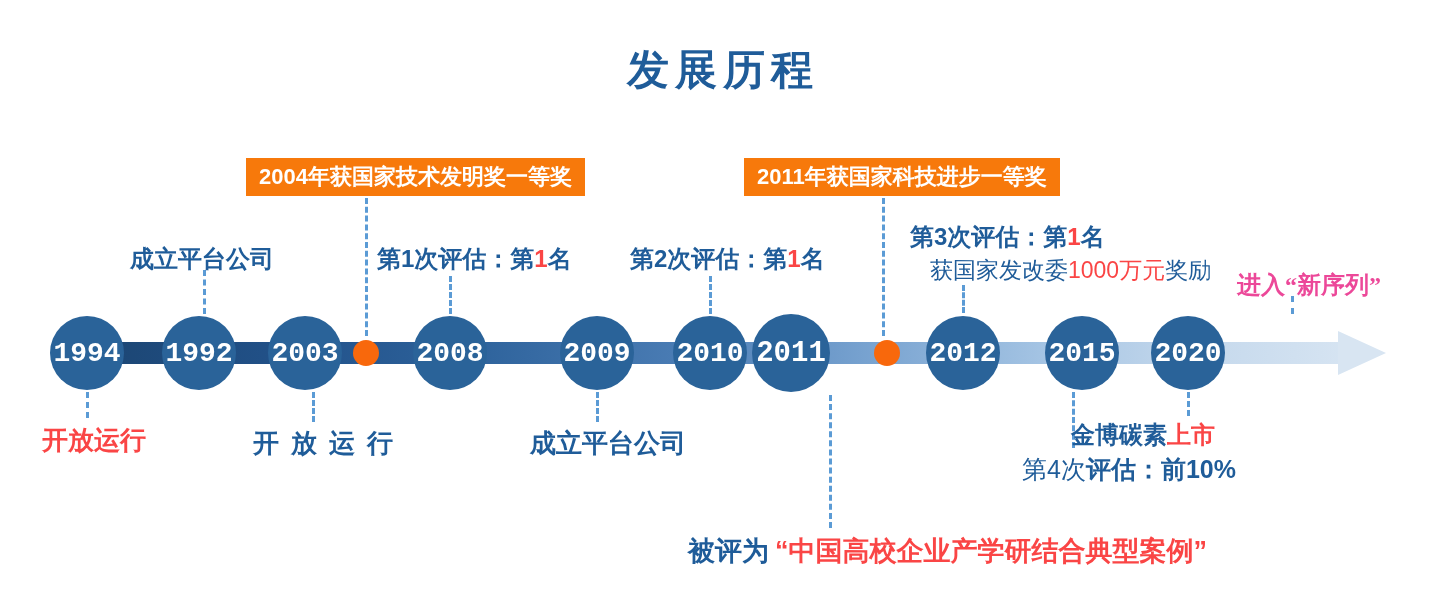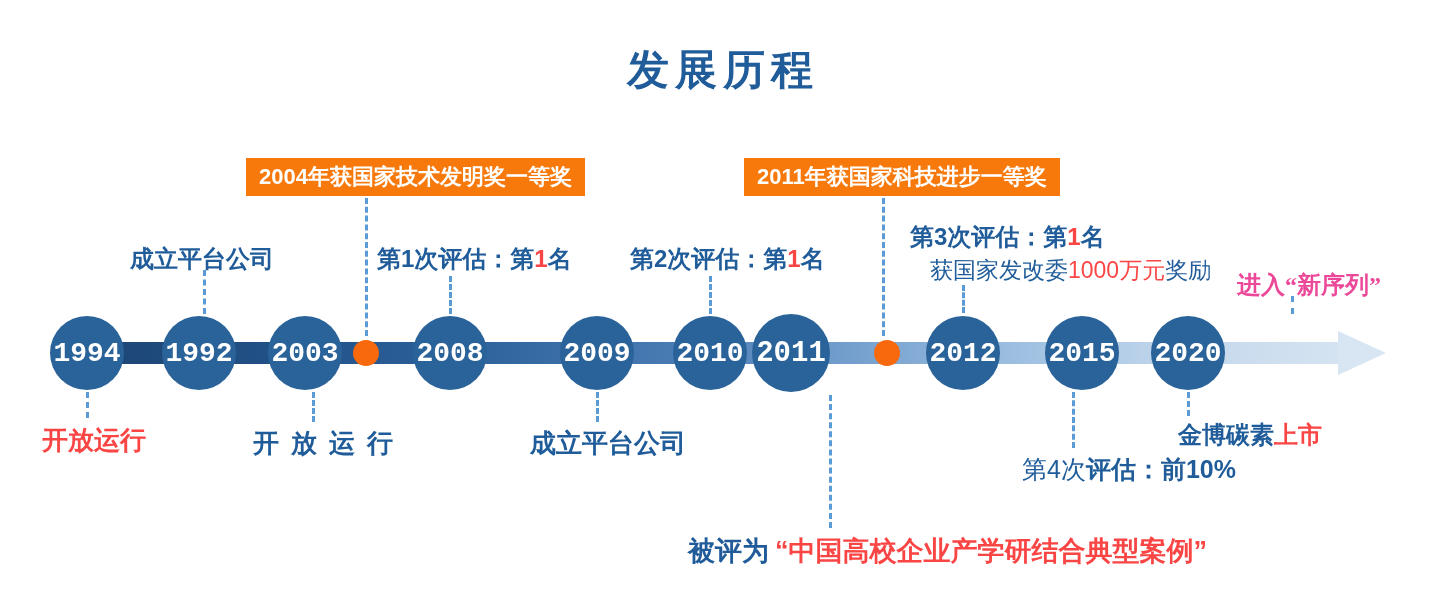--- a/index.html
+++ b/index.html
@@ -104,15 +104,15 @@
   <div class="lbl red" style="left:42px;top:423px;font-size:26px;">开放运行</div>
 
   <div class="lbl spread" style="left:253px;top:426px;font-size:26px;">开放运行</div>
 
   <div class="lbl" style="left:530px;top:426px;font-size:26px;">成立平台公司</div>
 
   <div class="lbl" style="left:688px;top:533px;font-size:27px;"><span>被评为</span><span class="red" style="margin-left:6px;">“中国高校企业产学研结合典型案例”</span></div>
 
   <div class="lbl regular" style="left:1002px;top:453px;font-size:25px;"><span>第4次</span><span class="bold">评估：前10%</span></div>
 
-  <div class="lbl" style="left:1178px;top:419px;font-size:24px;"><span>金博碳素</span><span class="red">上市</span></div>
+  <div class="lbl" style="left:1071px;top:419px;font-size:24px;"><span>金博碳素</span><span class="red">上市</span></div>
 
 </div>
 
 </body></html>

